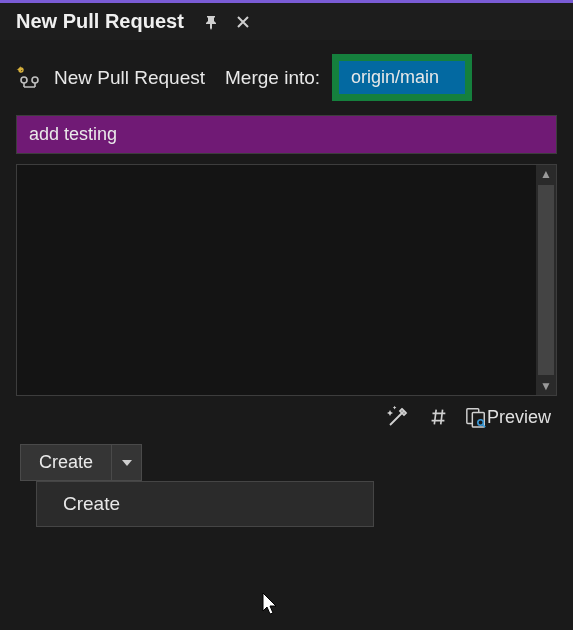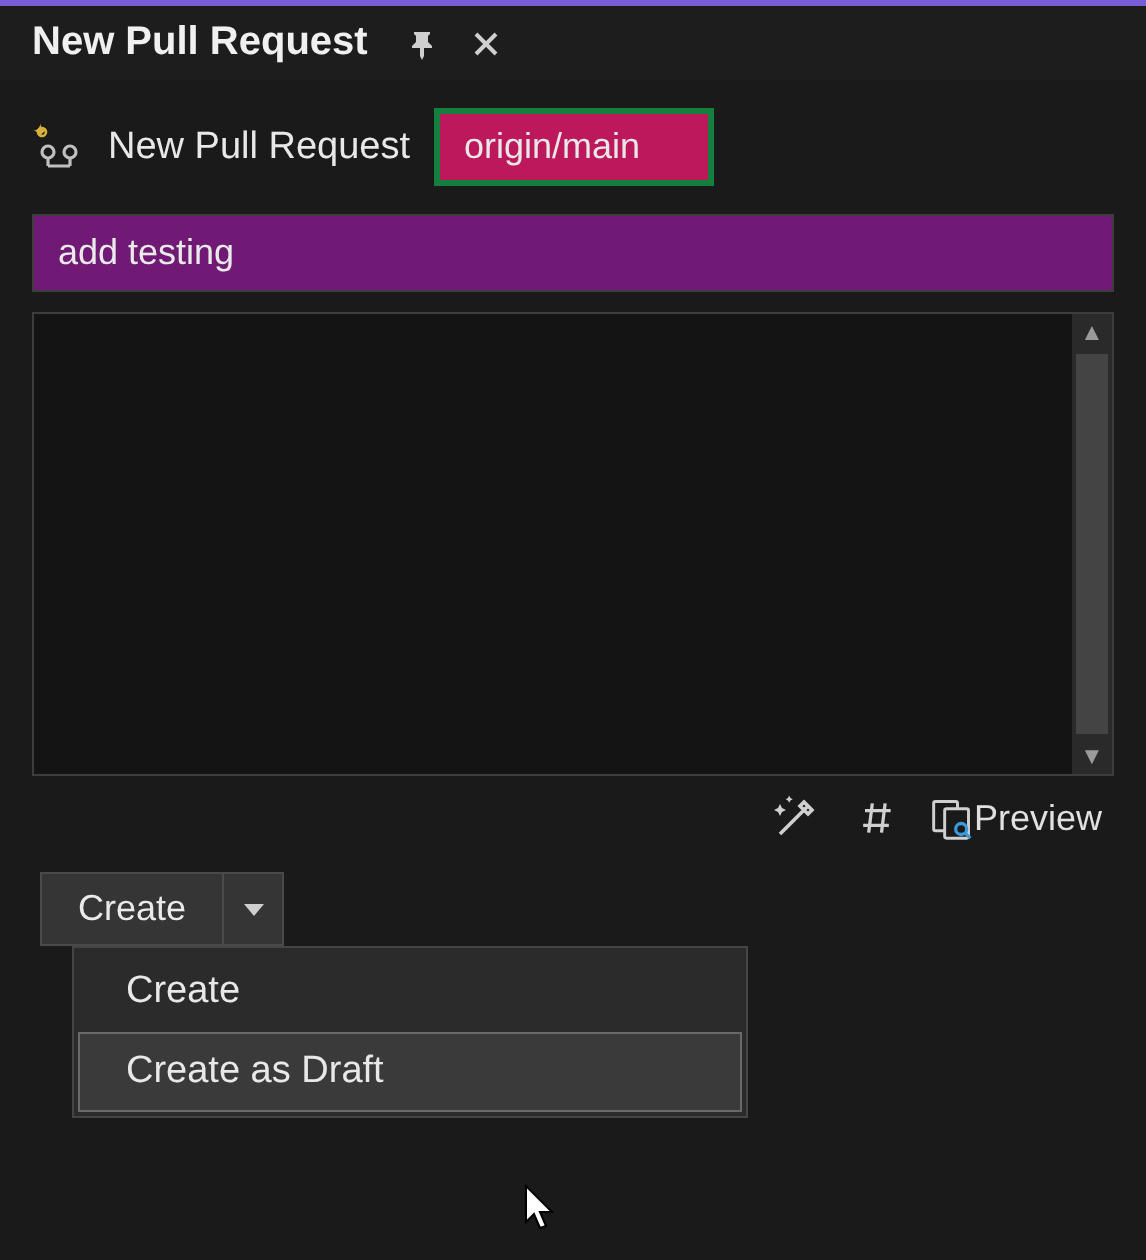--- a/index.html
+++ b/index.html
@@ -58,22 +58,22 @@
     .header-label {
       font-size: 19px;
       color: #e8e8e8;
     }
     .merge-label {
       font-size: 19px;
       color: #e8e8e8;
       margin-left: 8px;
     }
     .branch-select {
-      border: 3px solid #15803d;
-      background: #be185d;
+      border: 7px solid #15803d;
+      background: #0369a1;
       padding: 6px 12px;
       font-size: 18px;
       color: #e8e8e8;
       min-width: 140px;
     }
     .title-input {
       width: 100%;
       background: #701a75;
       border: 1px solid #3d3d3d;
       color: #eaeaea;
@@ -214,20 +214,21 @@
     <span class="pr-icon">
       <svg width="26" height="26" viewBox="0 0 26 26">
         <circle cx="5" cy="5" r="2" fill="none" stroke="#d8b13c" stroke-width="1.3"></circle>
         <text x="0" y="8" font-size="10" fill="#d8b13c">✦</text>
         <circle cx="8" cy="15" r="3" fill="none" stroke="#c0c0c0" stroke-width="1.6"></circle>
         <circle cx="19" cy="15" r="3" fill="none" stroke="#c0c0c0" stroke-width="1.6"></circle>
         <path d="M8 18v4M19 18v4M8 22h11" fill="none" stroke="#c0c0c0" stroke-width="1.6"></path>
       </svg>
     </span>
     <span class="header-label">New Pull Request</span>
+    <span class="merge-label">Merge into:</span>
     <div class="branch-select">
       <span>origin/main</span>
     </div>
   </div>
 
   <input class="title-input" type="text" value="add testing" style="">
 
   <div class="description-area">
     <textarea class="description-text" style=""></textarea>
     <div class="scrollbar">
@@ -268,21 +269,18 @@
       <svg width="10" height="6" viewBox="0 0 10 6">
           <path d="M0 0l5 6 5-6z" fill="#cfcfcf"></path>
         </svg>
     </div>
   </div>
 
   <div class="dropdown-menu">
     <div class="menu-item">
       <span>Create</span>
     </div>
-    <div class="menu-item highlighted">
-      <span>Create as Draft</span>
-    </div>
   </div>
 </div>
 
 <svg class="cursor" width="20" height="26" viewBox="0 0 20 26">
   <path d="M1 1l0 18 4-4 3 7 3-1-3-7 6 0z" fill="#ffffff" stroke="#000" stroke-width="1"></path>
 </svg>
 
 </body></html>

